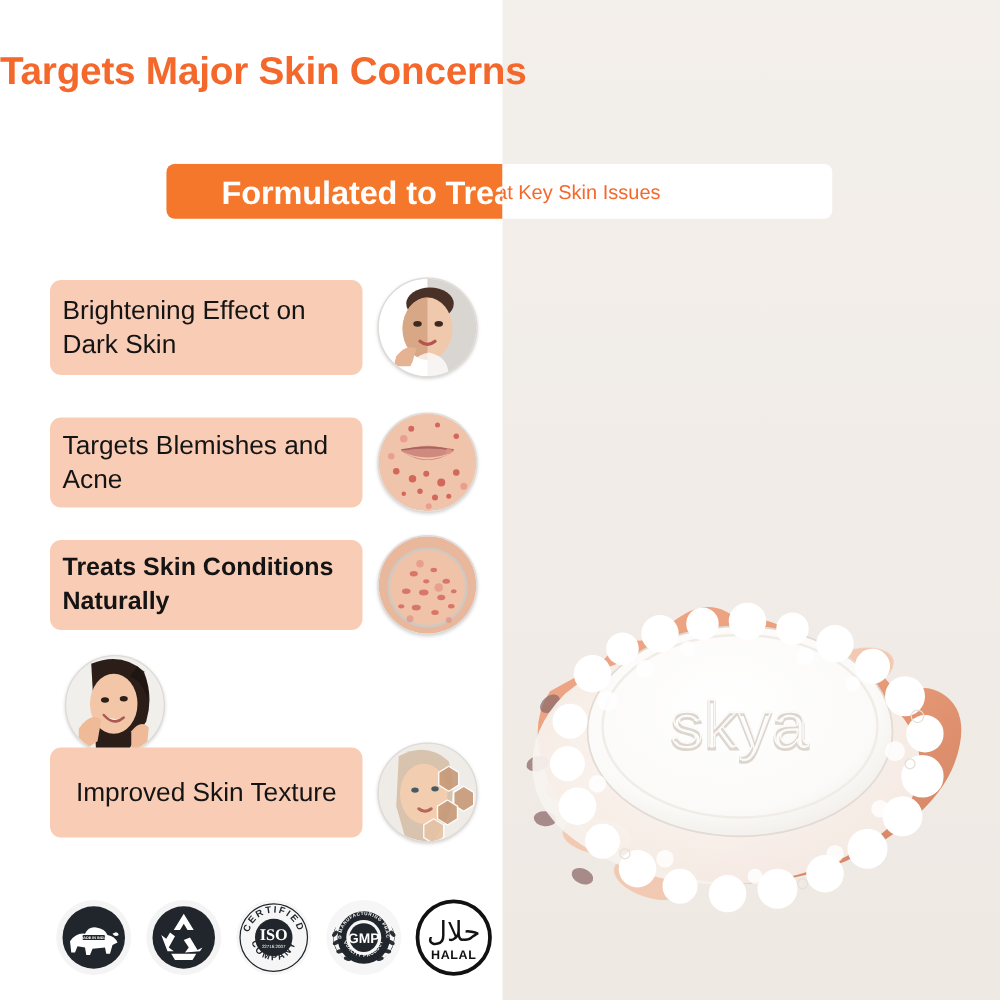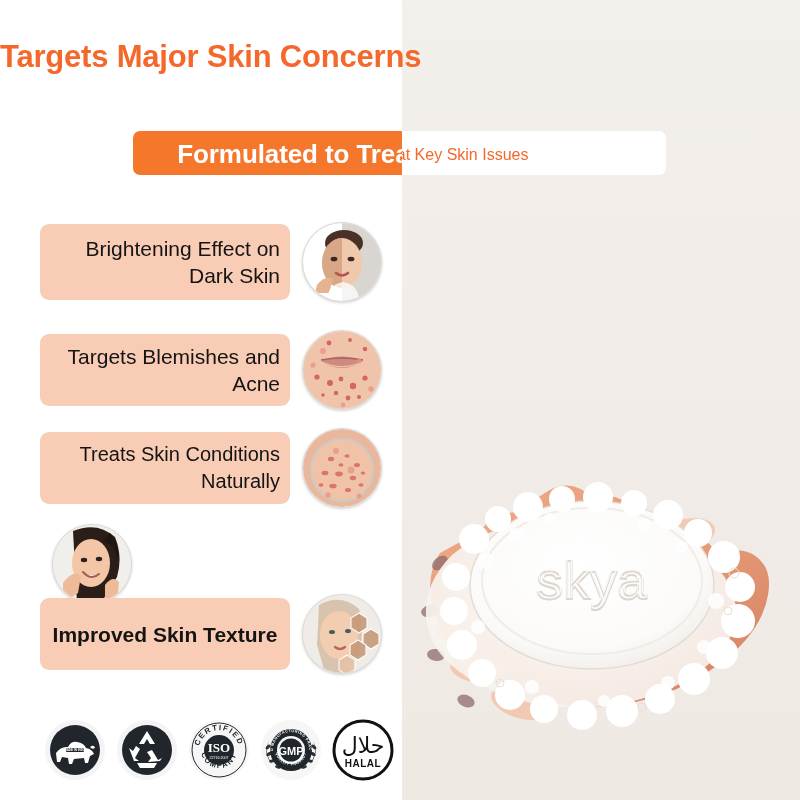--- a/index.html
+++ b/index.html
@@ -36,21 +36,21 @@
   .bt-orange{color:#f4682b;
     position:absolute;left:0;top:0;width:533px;height:47px;
     display:flex;align-items:center;justify-content:center;
     clip-path:inset(0 0 0 269px);}
 
   
   .feature{position:absolute;left:40px;display:flex;align-items:center;}
   .pill{
     background:#f9ccb5;border-radius:9px;
     display:flex;align-items:center;justify-content:center;
-    text-align:right;color:#141414;font-size:21px;line-height:27px;
+    text-align:left;color:#141414;font-size:21px;line-height:27px;
     padding:0 10px;box-sizing:border-box;
   }
   .thumb{
     width:78px;height:78px;border-radius:50%;
     margin-left:12px;flex:none;position:relative;overflow:hidden;
     border:1px solid #dedad6;box-shadow:0 1px 3px rgba(0,0,0,.18);
     background:#eceae8;
   }
   .thumb svg{display:block;width:100%;height:100%;}
 
@@ -139,21 +139,21 @@
               <circle cx="10" cy="34" r="2.6"></circle>
             <circle cx="68" cy="58" r="2.8"></circle>
               <circle cx="40" cy="74" r="2.4"></circle>
           </g>
         </g>
       </svg>
     </div>
   </div>
 
   <div class="feature" style="top:428px;">
-    <div class="pill" style="width:250px;height:72px;font-size:20px;">Treats Skin Conditions Naturally</div>
+    <div class="pill" style="width:250px;height:72px;font-size:20px;font-weight:bold;">Treats Skin Conditions Naturally</div>
     <div class="thumb">
       <svg viewBox="0 0 78 78">
         <defs>
             <clipPath id="c3">
               <circle cx="39" cy="39" r="39"></circle>
             </clipPath>
           </defs>
         <g clip-path="url(#c3)">
           <rect width="78" height="78" fill="#e8b79c"></rect>
           <circle cx="39" cy="41" r="31" fill="#f0c2a8" stroke="#cfc9c4" stroke-width="2"></circle>
@@ -199,21 +199,21 @@
           <ellipse cx="46" cy="34" rx="3.2" ry="2.2" fill="#2d201a"></ellipse>
           <path d="M30 48q8 8 16 1-8 3-16-1z" fill="#ffffff"></path>
           <path d="M30 47q8 9 16 2" stroke="#a85a52" stroke-width="2" fill="none" stroke-linecap="round"></path>
           <path d="M10 58q10-14 18-7l-3 17-15 10z" fill="#eeba97"></path>
           <path d="M52 60q8-10 14-3l-2 21H52z" fill="#eeba97"></path>
         </g>
       </svg>
     </div>
   </div>
 
-  <div class="feature" style="top:594px;font-weight:bold;">
+  <div class="feature" style="top:594px;">
     <div class="pill" style="width:250px;height:72px;">Improved Skin Texture</div>
     <div class="thumb">
       <svg viewBox="0 0 78 78">
         <defs>
             <clipPath id="c5">
               <circle cx="39" cy="39" r="39"></circle>
             </clipPath>
           </defs>
         <g clip-path="url(#c5)">
           <rect width="78" height="78" fill="#efece8"></rect>

